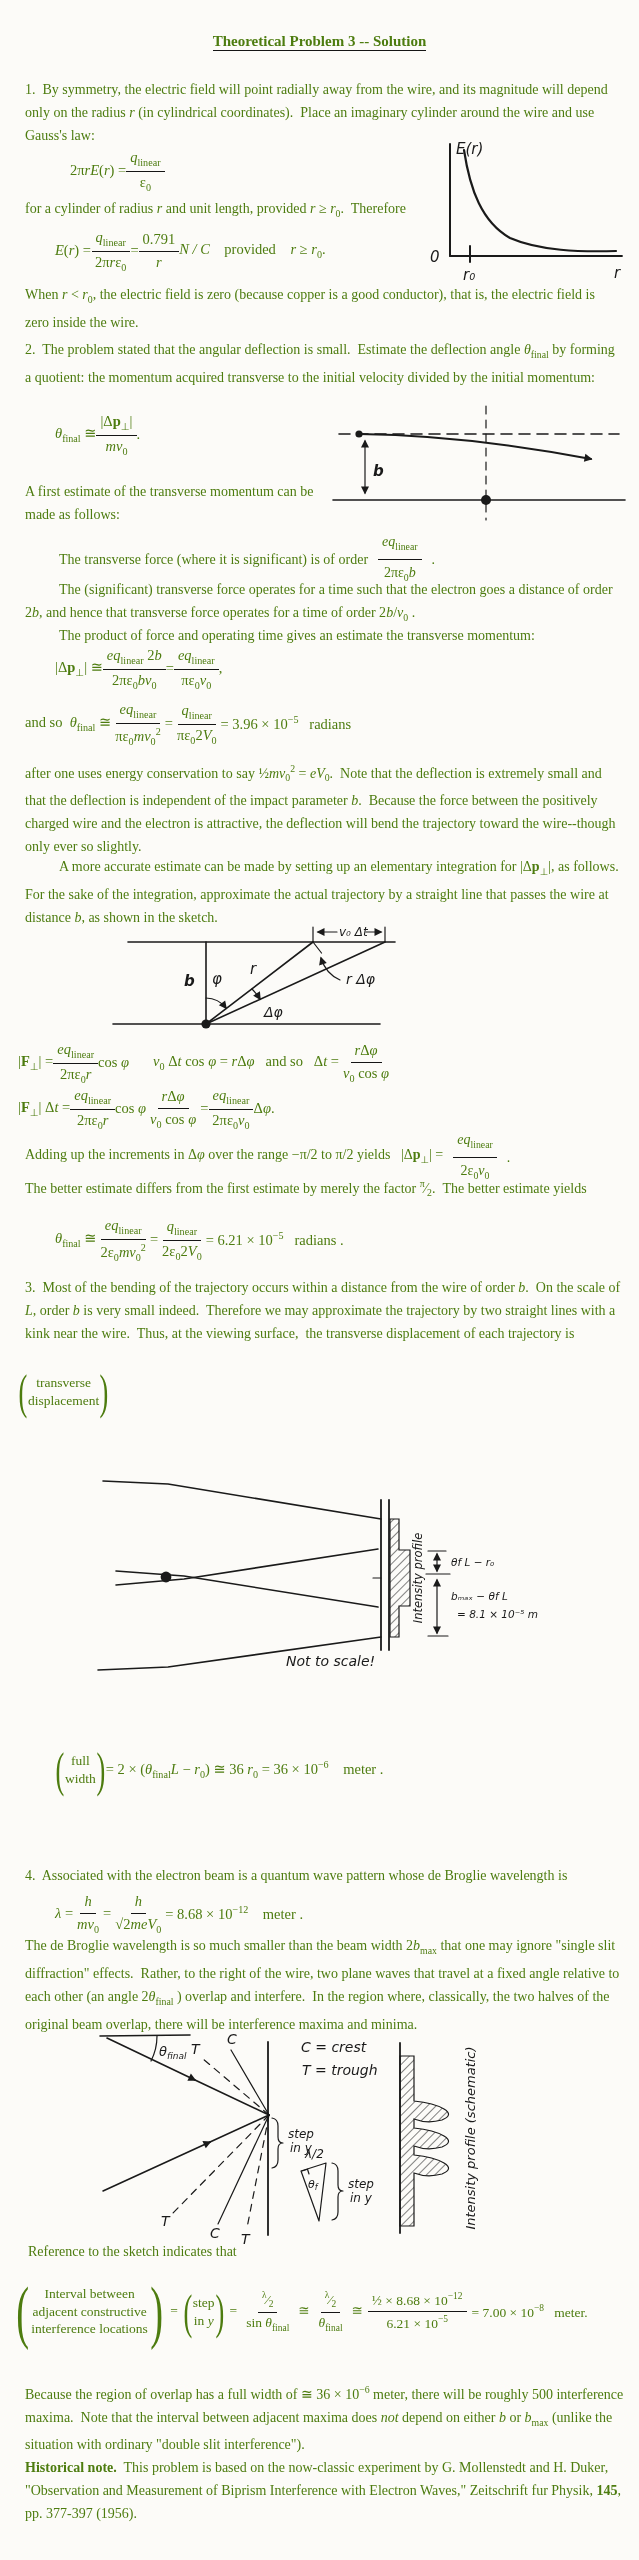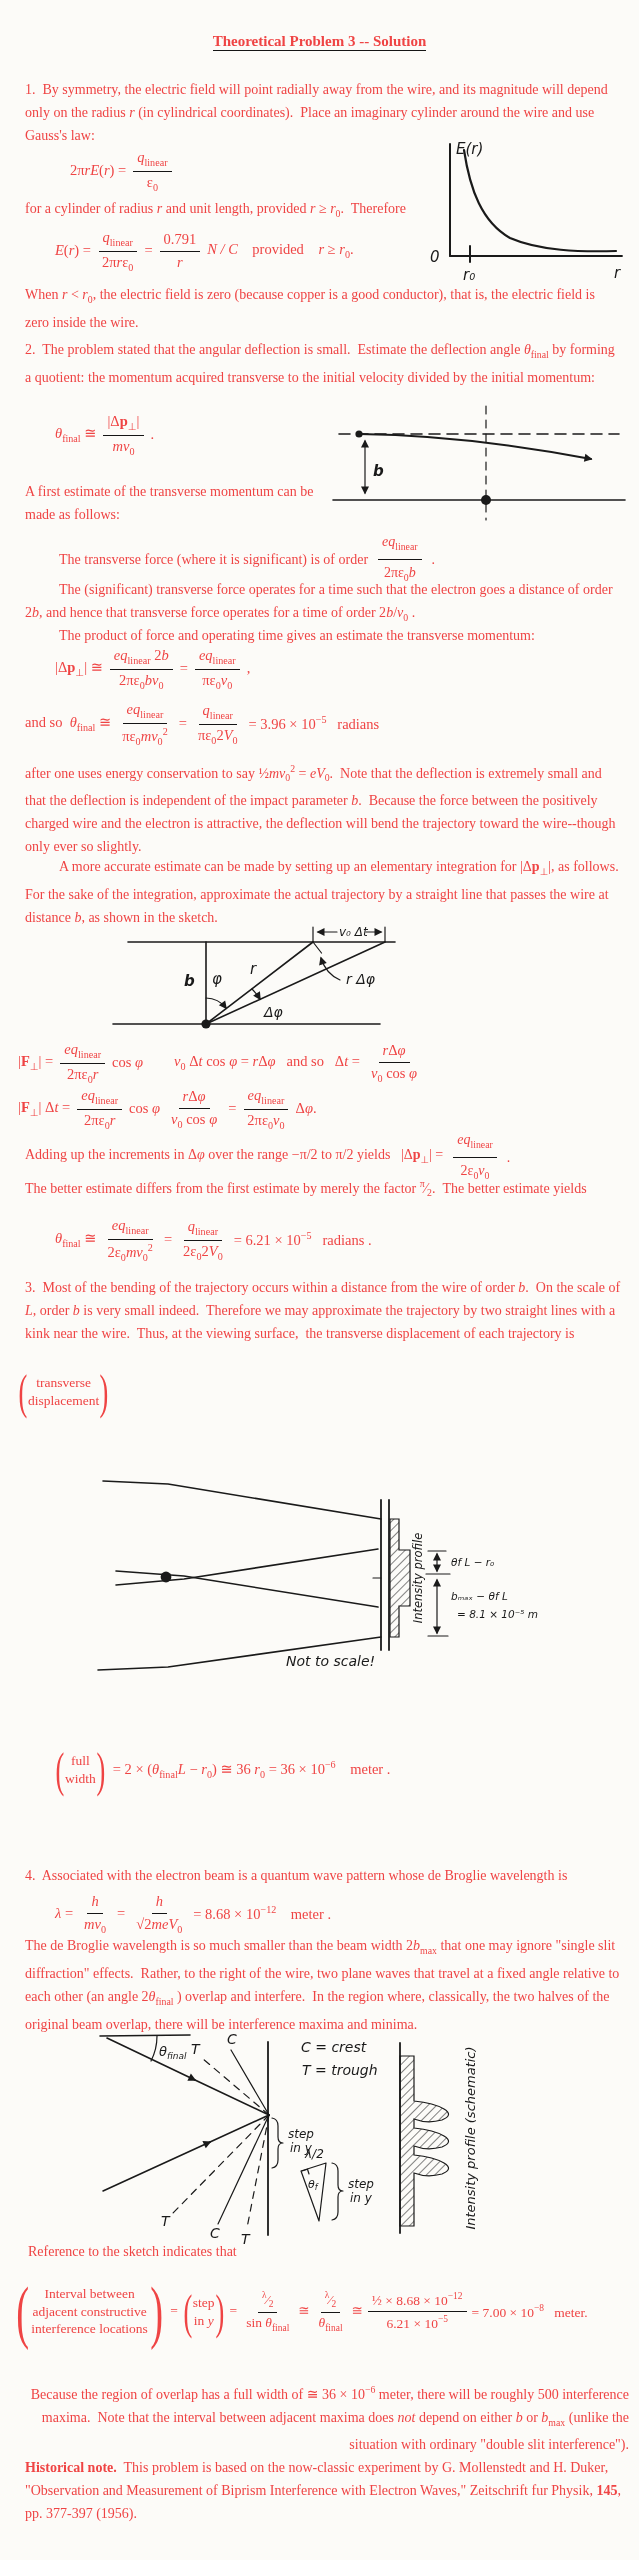--- a/index.html
+++ b/index.html
@@ -1,26 +1,26 @@
 <!DOCTYPE html>
 <html><head>
 <meta charset="utf-8">
 <style>
   html,body { margin:0; padding:0; background:#e8e8e8; }
   .page {
     position:relative; width:639px; height:2560px; margin:0 auto;
-    background:#fcfbf8; color:#ef4444; overflow:hidden;
+    background:#fcfbf8; color:#4d7c0f; overflow:hidden;
     font-family:"Liberation Serif", serif; font-size:14px; line-height:23px;
   }
   .abs { position:absolute; }
   .title { width:639px; text-align:center; font-weight:bold; font-size:15px; }
   .title span { border-bottom:1.6px solid #151515; padding-bottom:1px; }
   .para { text-align:left; }
   .indent { text-indent:34px; }
-  .eq { display:flex; align-items:center; gap:7px; font-size:14.5px; line-height:1.35; white-space:nowrap; }
+  .eq { display:flex; align-items:center; font-size:14.5px; line-height:1.35; white-space:nowrap; }
   .frac { display:inline-flex; flex-direction:column; align-items:center; text-align:center; }
   .frac .num { display:block; border-bottom:1.4px solid #151515; padding:0 4px 1px; }
   .frac .den { display:block; padding:1px 4px 0; }
   .ifrac { display:inline-flex; vertical-align:middle; margin:0 4px; }
   sub { font-size:0.7em; }
   sup { font-size:0.7em; }
   .pgroup { display:inline-flex; align-items:center; }
   .pbig { font-size:48px; font-weight:400; display:inline-block; line-height:0.9;
           transform:scaleX(0.55); margin:0 -3px; }
   .pbig3 { font-size:70px; }
@@ -391,16 +391,16 @@
         <span class="den"><i>θ</i><sub>final</sub></span>
       </span>
     <span>≅</span>
     <span class="frac">
         <span class="num">½ × 8.68 × 10<sup>−12</sup></span>
         <span class="den">6.21 × 10<sup>−5</sup></span>
       </span>
     <span>= 7.00 × 10<sup>−8</sup>  meter.</span>
   </div>
 
-  <div class="abs para" style="left:25px; top:2378px; width:604px;text-align:right;">Because the region of overlap has a full width of ≅ 36 × 10<sup>−6</sup> meter, there will be roughly 500 interference maxima.&nbsp; Note that the interval between adjacent maxima does <i>not</i> depend on either <i>b</i> or <i>b</i><sub>max</sub> (unlike the situation with ordinary "double slit interference").</div>
+  <div class="abs para" style="left:25px; top:2378px; width:604px;">Because the region of overlap has a full width of ≅ 36 × 10<sup>−6</sup> meter, there will be roughly 500 interference maxima.&nbsp; Note that the interval between adjacent maxima does <i>not</i> depend on either <i>b</i> or <i>b</i><sub>max</sub> (unlike the situation with ordinary "double slit interference").</div>
   <div class="abs para" style="left:25px; top:2456px; width:604px;"><b>Historical note.</b>&nbsp; This problem is based on the now-classic experiment by G. Mollenstedt and H. Duker, "Observation and Measurement of Biprism Interference with Electron Waves," Zeitschrift fur Physik, <b>145</b>, pp. 377-397 (1956).</div>
 
 </div>
 
 </body></html>

